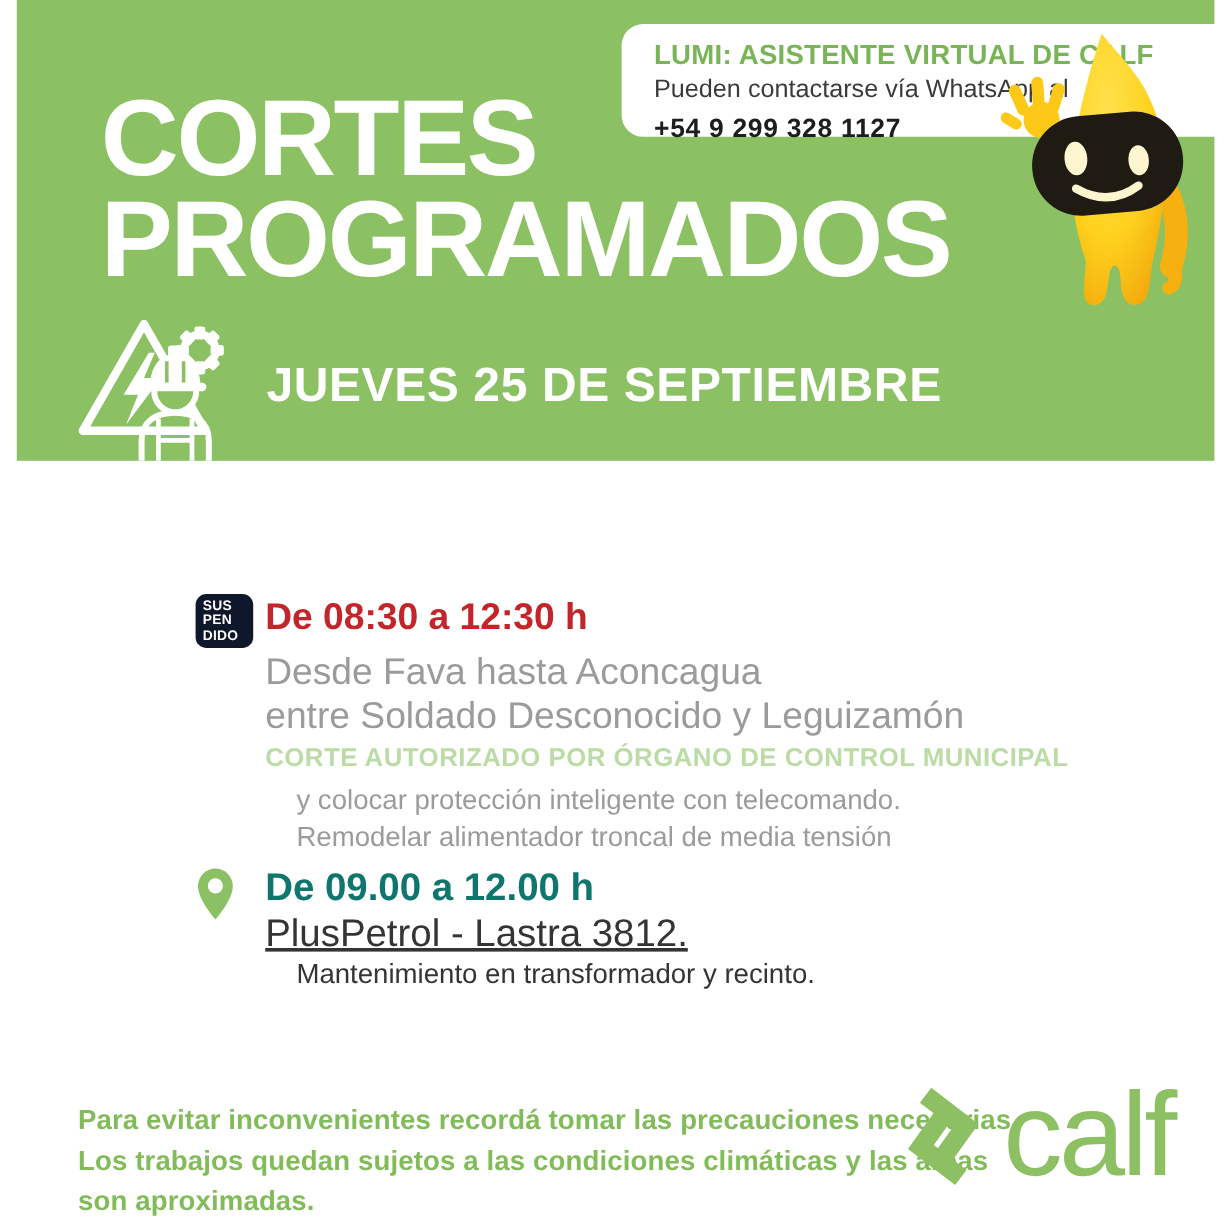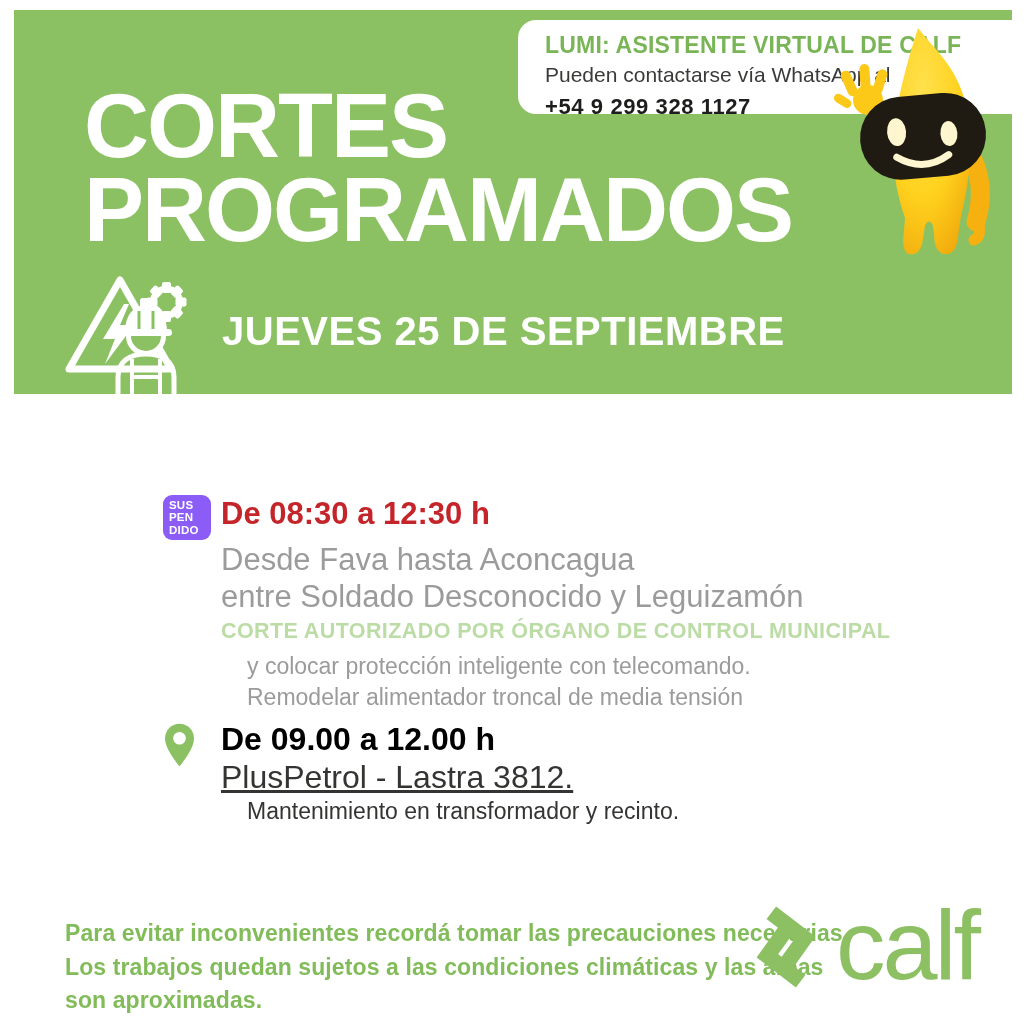--- a/index.html
+++ b/index.html
@@ -1,49 +1,49 @@
 <!DOCTYPE html>
 <html><head>
 <meta charset="utf-8">
 <style>
   * { margin:0; padding:0; box-sizing:border-box; }
   html,body { width:1024px; height:1024px; background:#fff; }
   body { font-family:"Liberation Sans","DejaVu Sans",sans-serif; }
   .poster { position:relative; width:1024px; height:1024px; background:#fff; overflow:hidden; }
 
   
-  .banner { position:absolute; left:14px; top:10px; width:998px; height:384px;
+  .banner { position:absolute; left:14px; top:0; width:998px; height:384px;
             background:#8bc162; overflow:hidden; }
   .title { position:absolute; left:70px; top:74px; color:#ffffff; font-weight:bold;
            font-size:90px; line-height:84px; letter-spacing:-2px; }
   .date-line { position:absolute; left:208px; top:299px; color:#ffffff;
                font-weight:bold; font-size:40px; letter-spacing:0.5px; }
   .hazard-svg { position:absolute; left:44px; top:262px; width:152px; height:124px; }
 
   
   .info-box { position:absolute; left:518px; top:20px; width:506px; height:94px;
               background:#ffffff; border-radius:18px 0 0 18px; padding:12px 0 0 27px; }
   .info-title { color:#79b556; font-weight:bold; font-size:23px; letter-spacing:0.2px; }
   .info-sub   { color:#3a3a39; font-size:21px; margin-top:4px; }
   .info-phone { color:#1d1d1b; font-weight:bold; font-size:22px; letter-spacing:0.6px; margin-top:7px; }
 
   .mascot-svg { position:absolute; left:820px; top:24px; width:196px; height:236px; }
 
   
   .badge { position:absolute; left:163px; top:495px; width:48px; height:45px;
-           background:#8b5cf6; border-radius:9px; color:#fff; font-weight:bold;
+           background:#0f172a; border-radius:9px; color:#fff; font-weight:bold;
            font-size:11.5px; line-height:12.3px; padding:4px 0 0 6px; letter-spacing:0.2px; }
   .time-red  { position:absolute; left:221px; top:496px; color:#c4252b; font-weight:bold; font-size:31px; }
   .loc-gray  { position:absolute; left:221px; top:541px; color:#9c9b9b; font-size:31px; line-height:37px; }
   .auth-line { position:absolute; left:221px; top:619px; color:#bcdca6; font-weight:bold;
                font-size:21.5px; letter-spacing:0.4px;text-align:right; }
   .det-gray  { position:absolute; left:247px; top:651px; color:#9c9b9b; font-size:23px; line-height:31px; }
 
   .pin-svg   { position:absolute; left:164px; top:722px; width:31px; height:46px; }
-  .time-dark { position:absolute; left:221px; top:721px; color:#000000; font-weight:bold; font-size:32px; }
+  .time-dark { position:absolute; left:221px; top:721px; color:#0f766e; font-weight:bold; font-size:32px; }
   .loc-dark  { position:absolute; left:221px; top:758px; color:#343433; font-size:32px; line-height:38px;text-decoration:underline; }
   .det-dark  { position:absolute; left:247px; top:798px; color:#343433; font-size:23px; }
 
   
   .disclaimer { position:absolute; left:65px; top:917px; color:#82bc5a; font-weight:bold;
                 font-size:23px; line-height:33.5px; letter-spacing:0.1px; }
   .brand { position:absolute; left:740px; top:899px; display:flex; align-items:flex-start; }
   .brand-icon { width:92px; height:96px; }
   .brand-text { color:#8cc063; font-weight:normal; font-size:99px; line-height:92px;
                 letter-spacing:-3px; margin-left:4px; }

